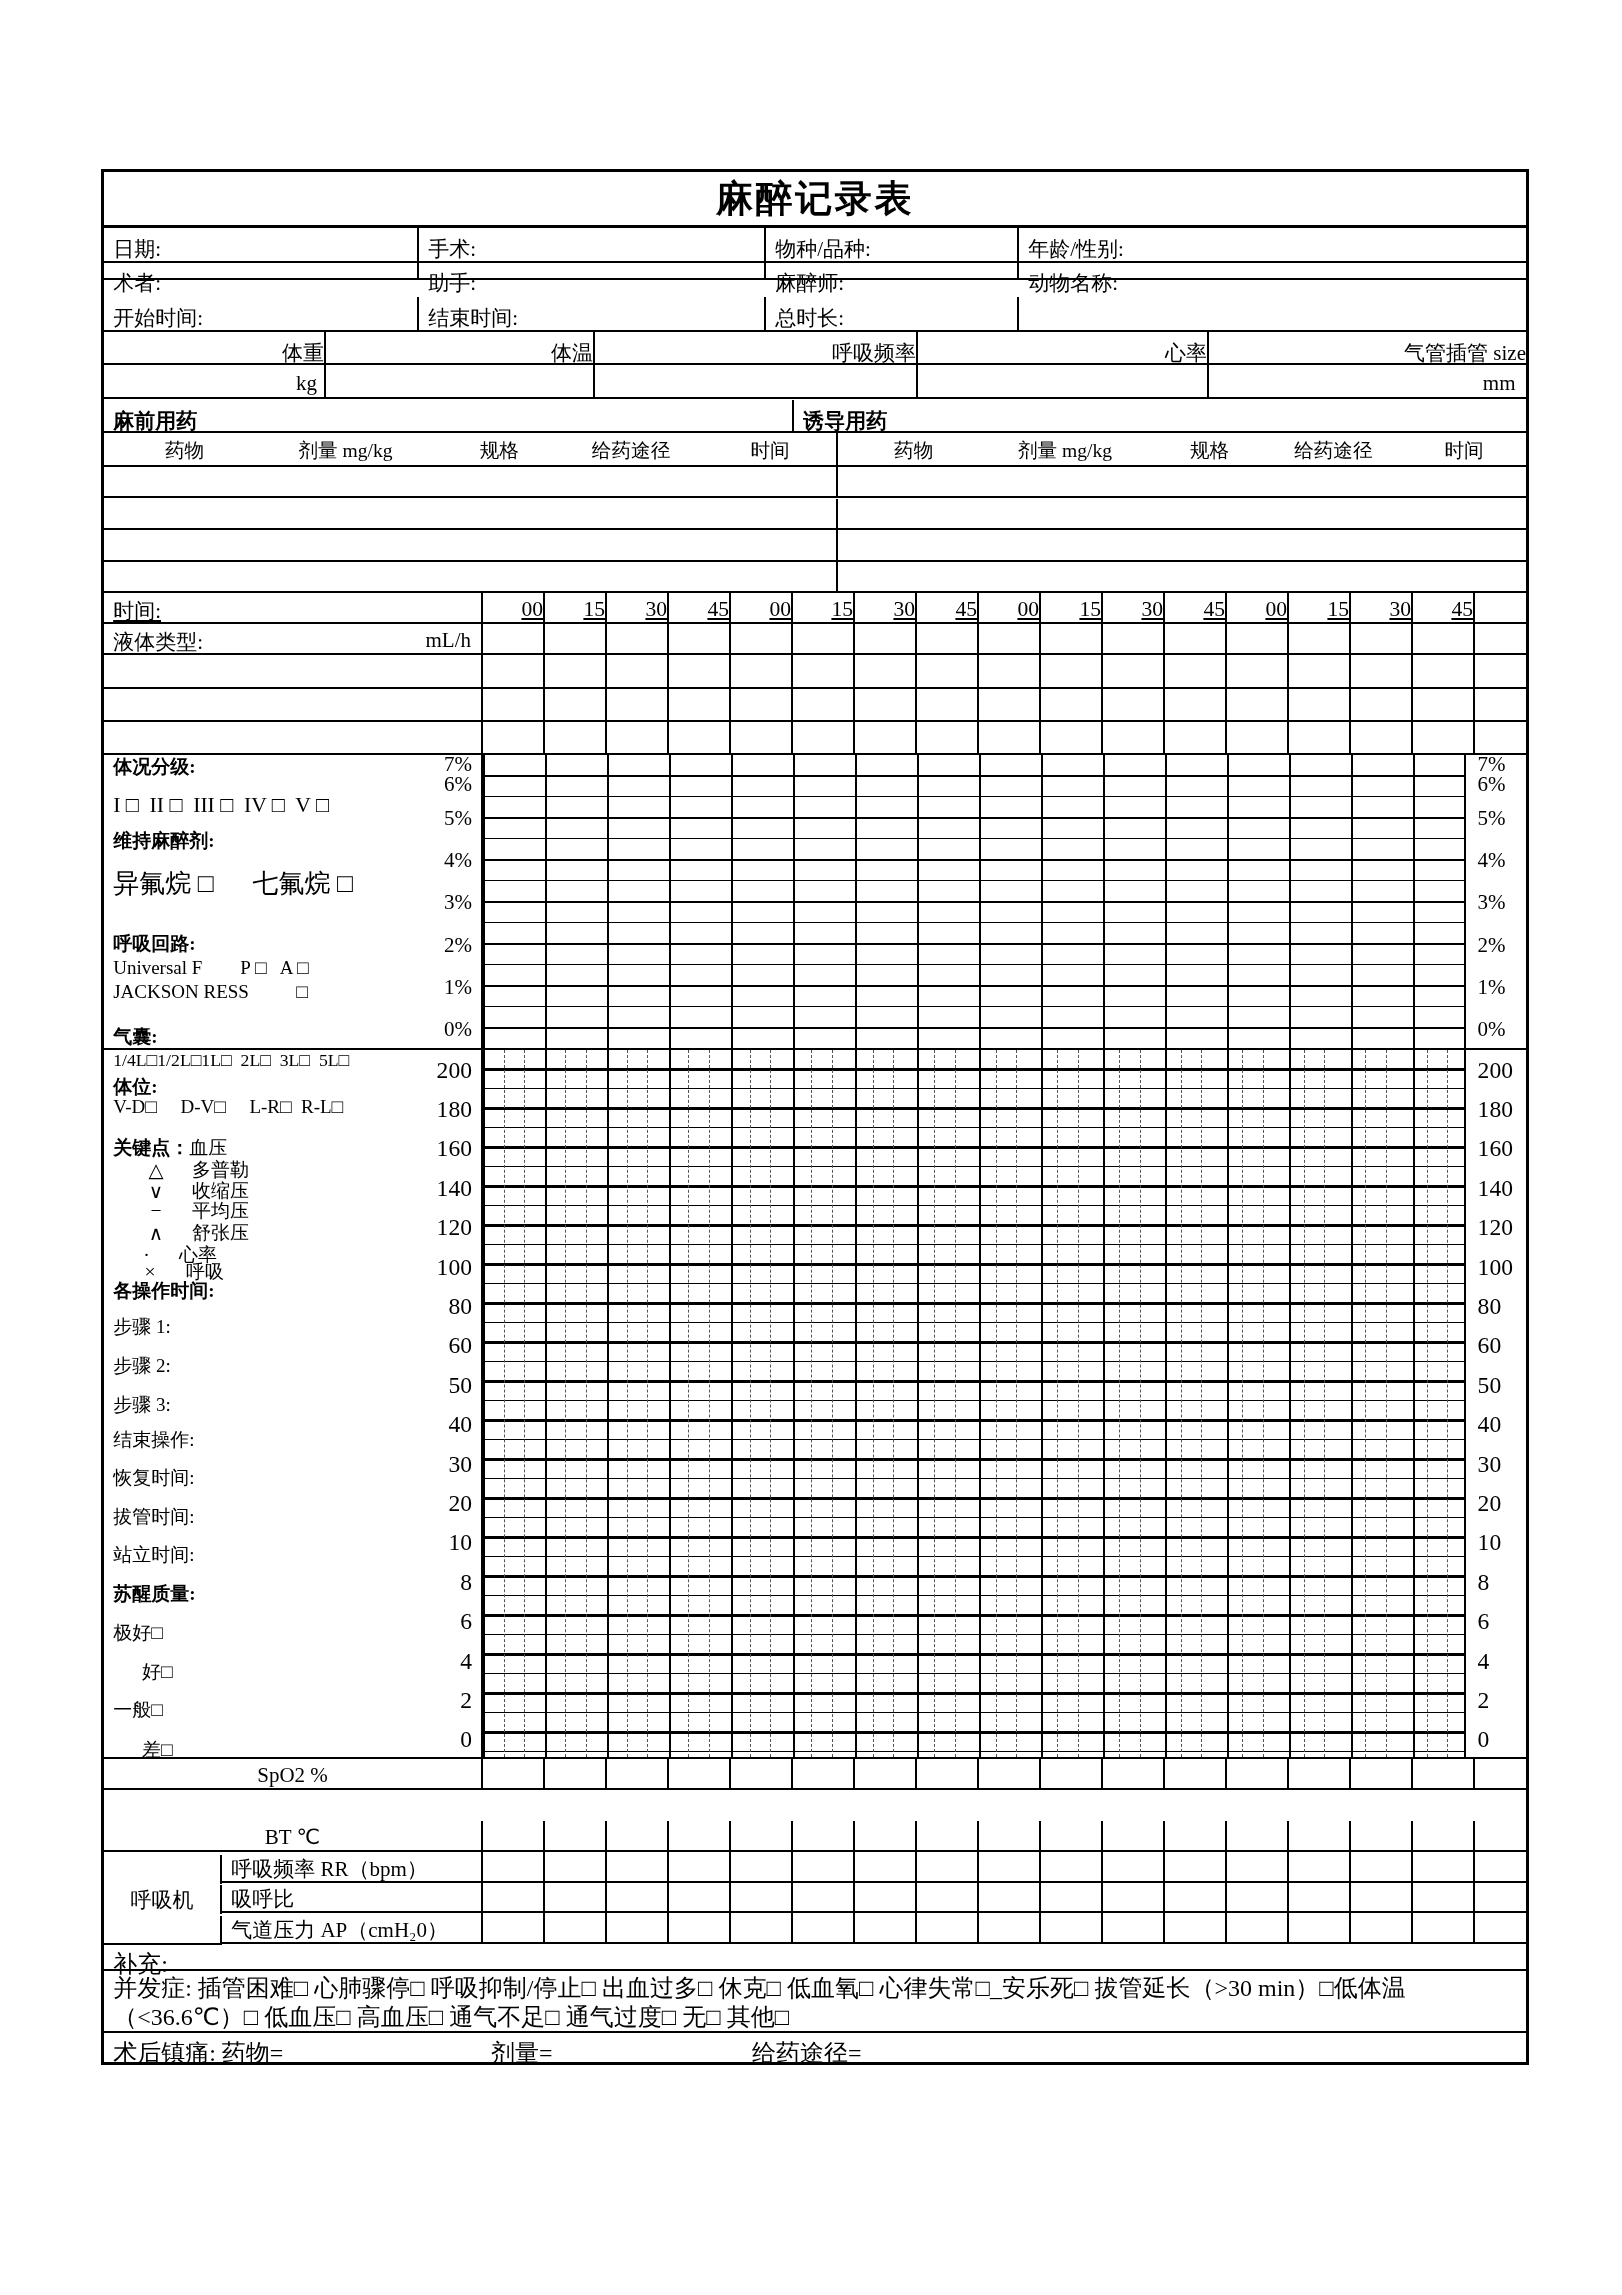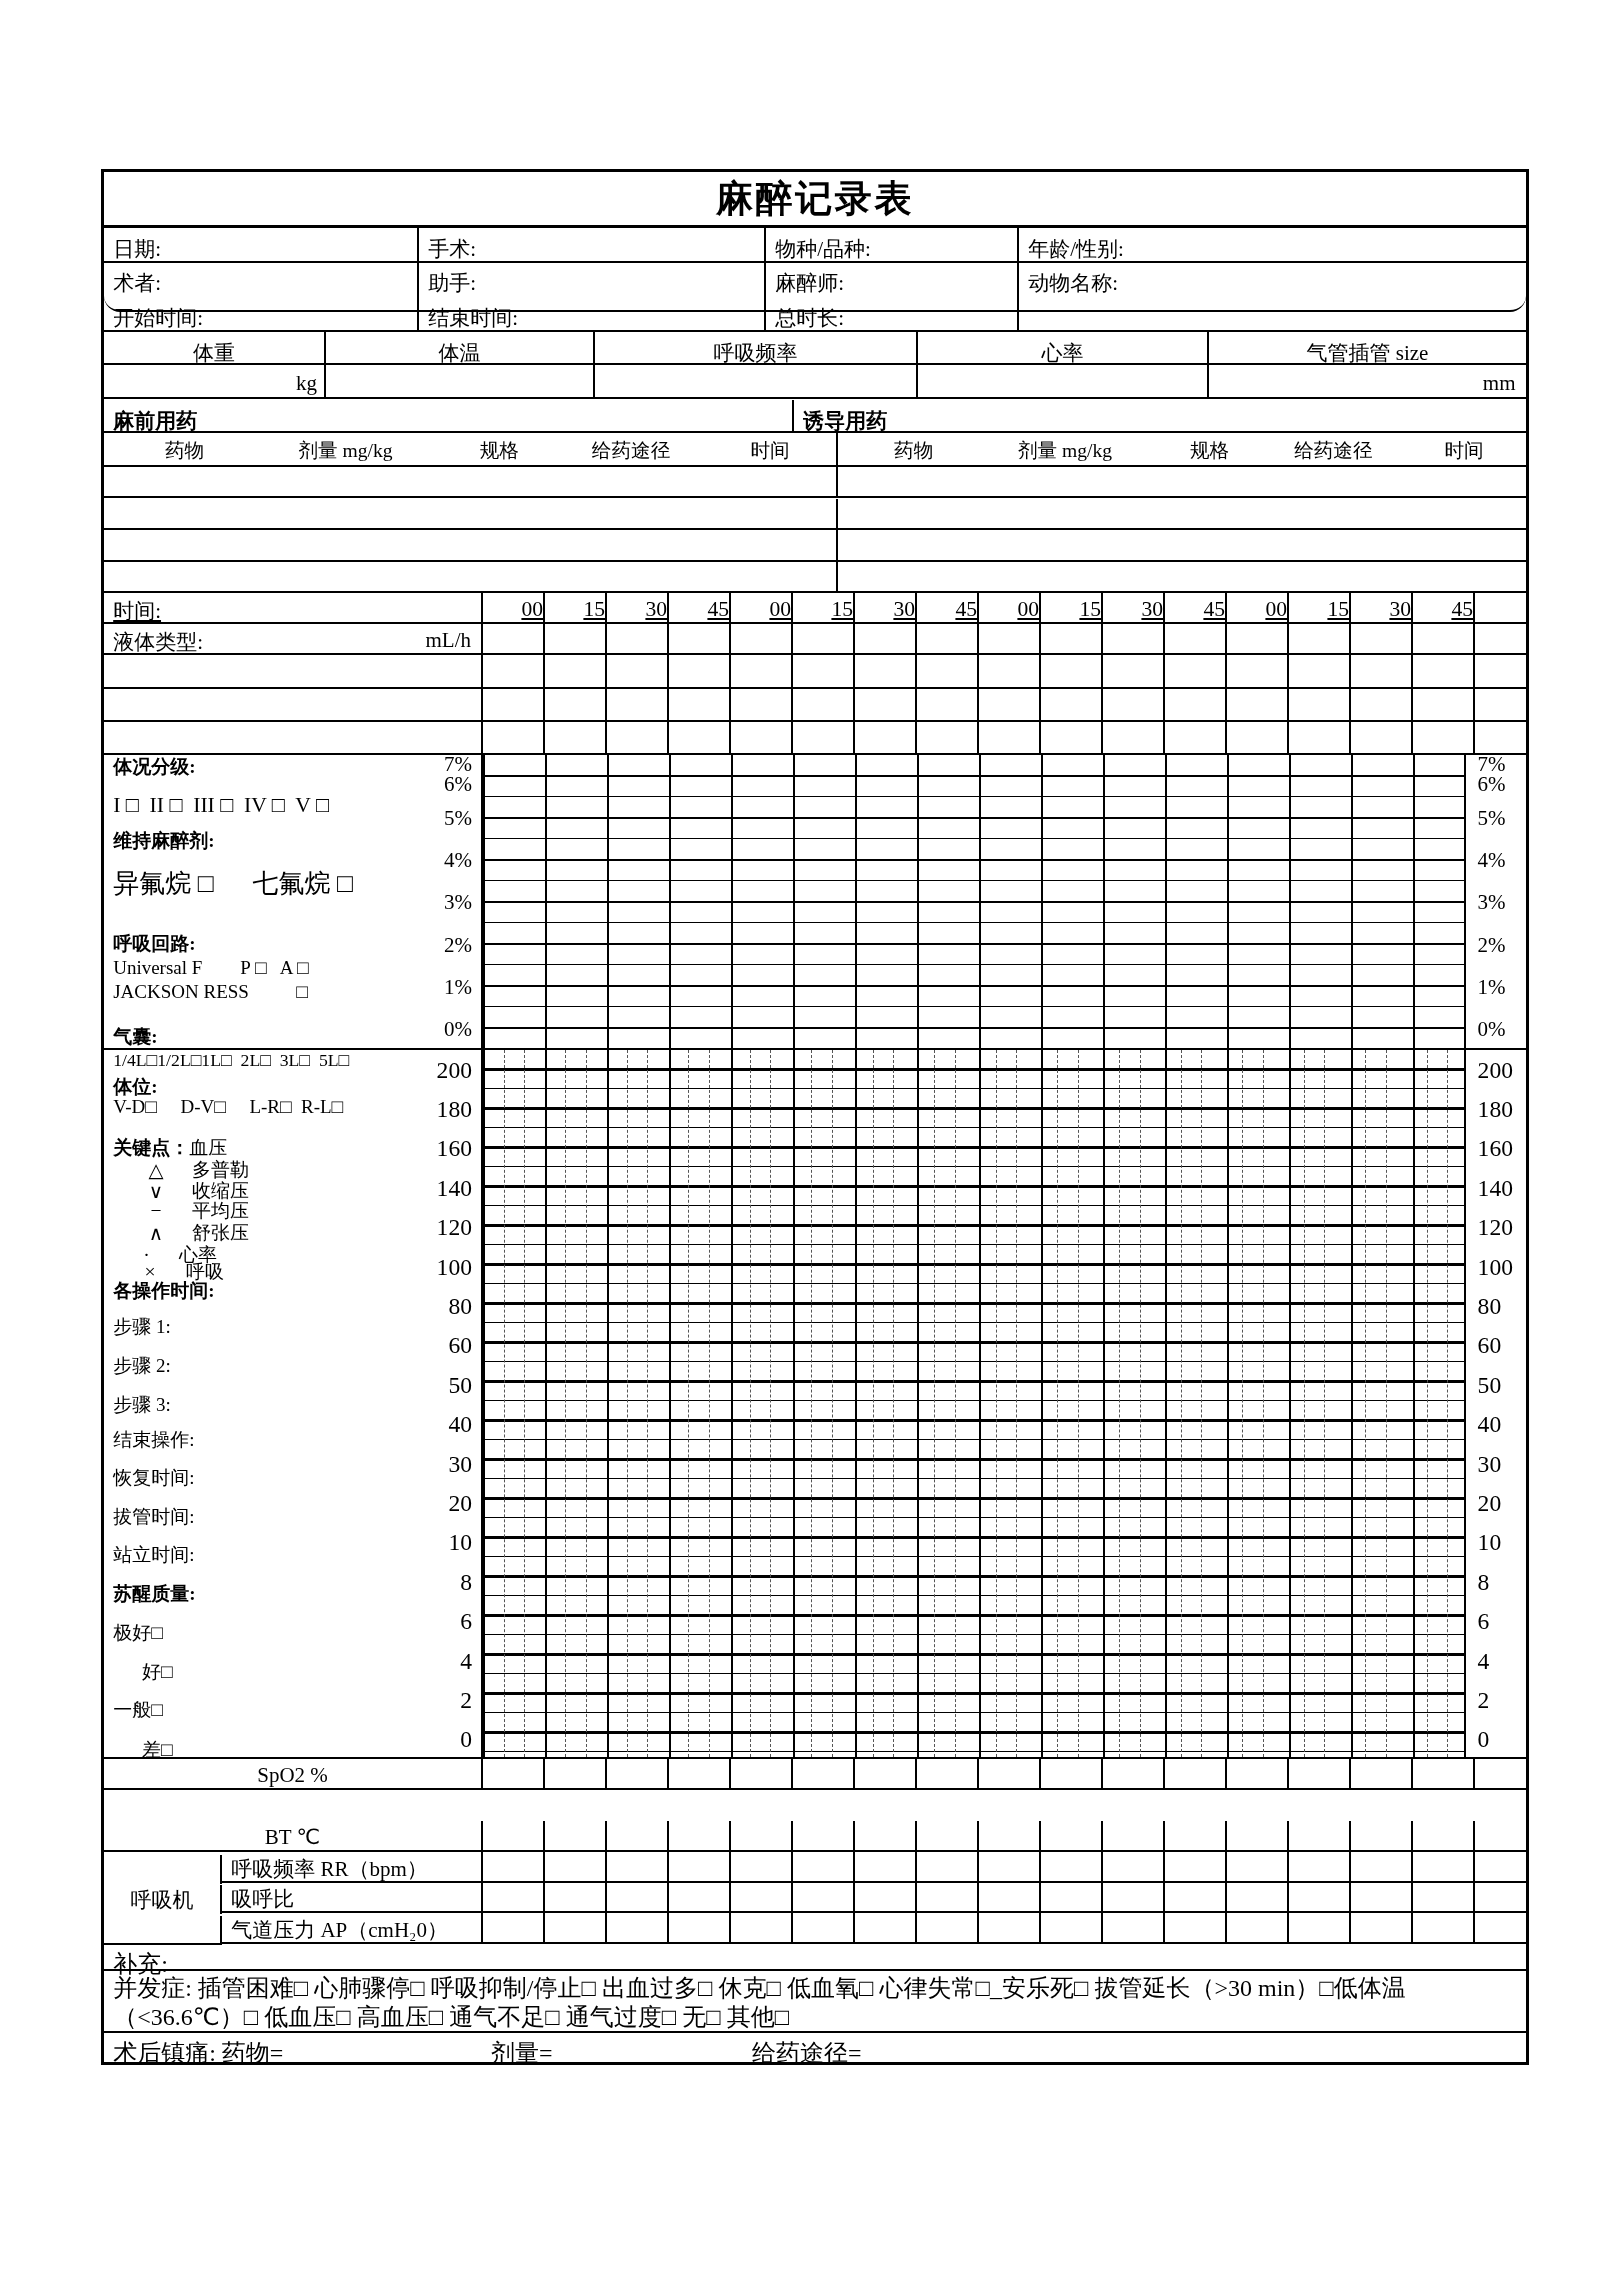--- a/index.html
+++ b/index.html
@@ -9,21 +9,21 @@
     font-family:"Liberation Serif","DejaVu Sans",serif;
     color:#000;
   }
   .form {
     position:absolute; left:101px; top:169px; width:1428px; height:1896px;
     border:3.3px solid #000; background:#fff;
   }
   .row { position:absolute; left:0; right:0; border-bottom:2.6px solid #000; }
   .cell { position:absolute; top:0; bottom:0; padding:6.5px 0 0 9.2px; font-size:21px; }
   .vline { border-left:2px solid #000; }
-  .center { text-align:center; padding-left:0; }
+  .center { text-align:right; padding-left:0; }
   .b { font-weight:700; }
   .pre { white-space:pre; }
 
   
   .title-row { top:0; height:56px; border-bottom:3.3px solid #000; text-align:center; }
   .title-row .t { font-size:37px; font-weight:700; line-height:54px; letter-spacing:2.6px; }
 
   
   .gridcols {
     background-image:repeating-linear-gradient(90deg,#000 0 1.6px,transparent 1.6px 62px);
@@ -80,21 +80,21 @@
     <div class="t">麻醉记录表</div>
   </div>
 
   <div class="row" style="top:56px;height:35px;">
     <div class="cell" style="left:0;width:313px;">日期:</div>
     <div class="cell vline" style="left:313px;width:346px;">手术:</div>
     <div class="cell vline" style="left:660px;width:254px;">物种/品种:</div>
     <div class="cell vline" style="left:913px;right:0;">年龄/性别:</div>
   </div>
 
-  <div class="row" style="top:90px;height:50px;border-radius:16px;">
+  <div class="row" style="top:90px;height:18px;">
     <div class="cell" style="left:0;width:313px;">术者:</div>
     <div class="cell vline" style="left:313px;width:346px;">助手:</div>
     <div class="cell vline" style="left:660px;width:254px;">麻醉师:</div>
     <div class="cell vline" style="left:913px;right:0;">动物名称:</div>
   </div>
 
   <div class="row" style="top:125px;height:35px;">
     <div class="cell" style="left:0;width:313px;">开始时间:</div>
     <div class="cell vline" style="left:313px;width:346px;">结束时间:</div>
     <div class="cell vline" style="left:660px;width:254px;">总时长:</div>

